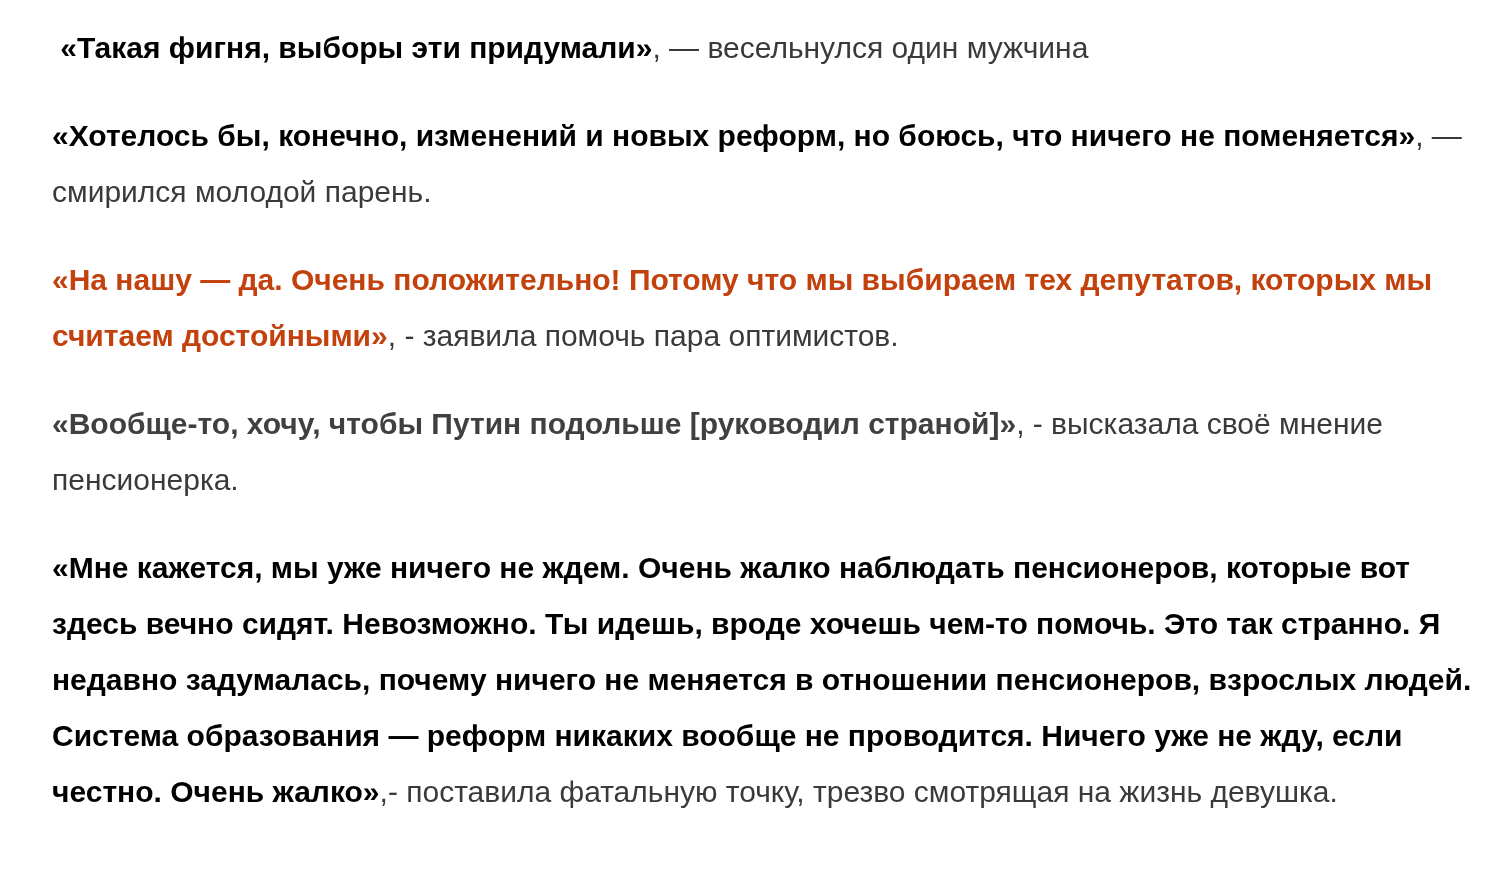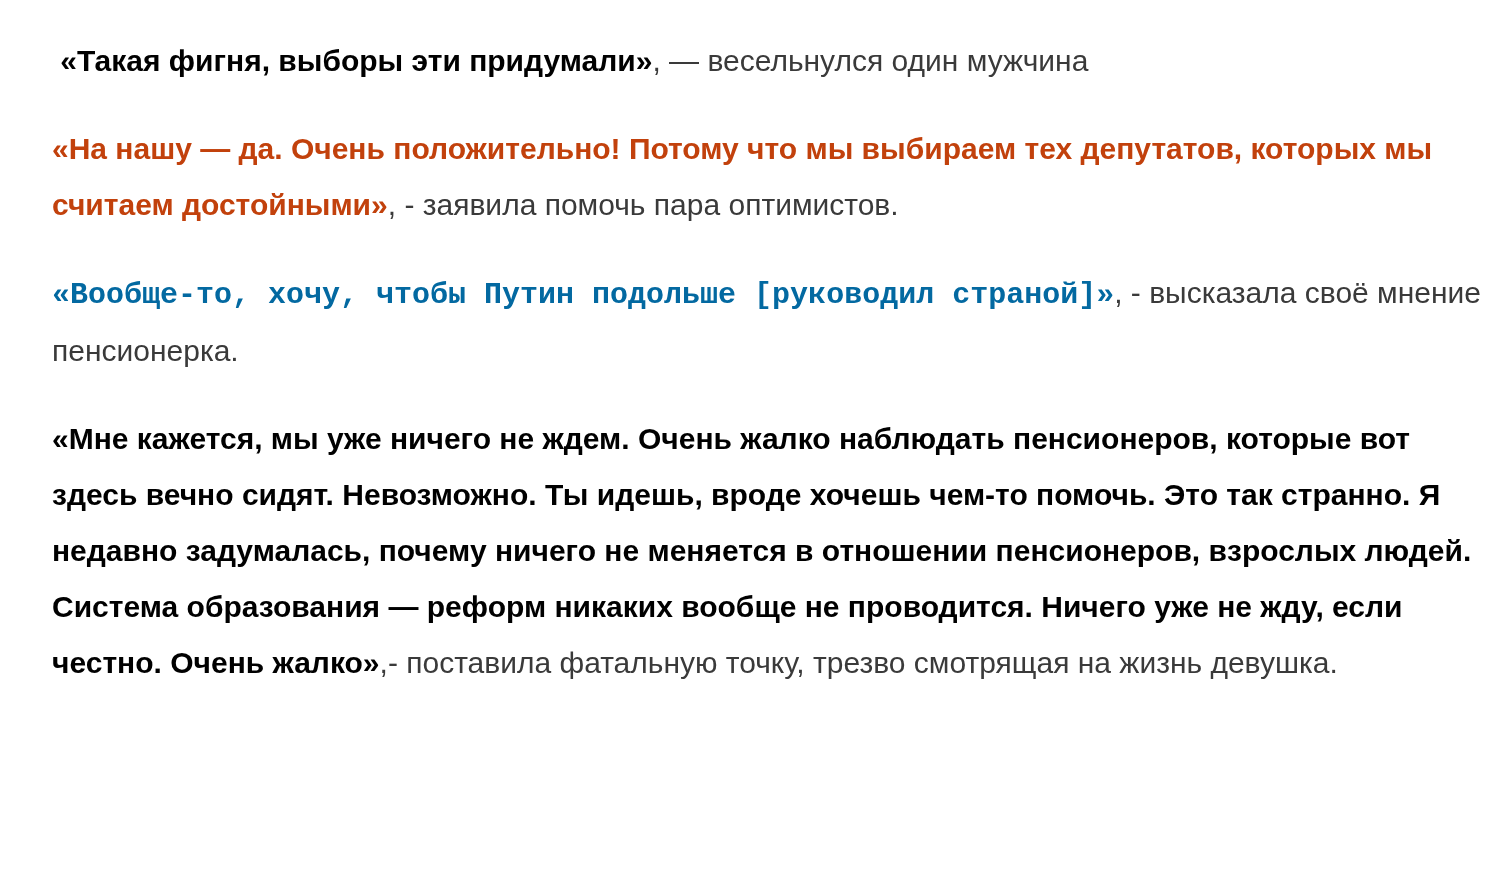--- a/index.html
+++ b/index.html
@@ -7,21 +7,21 @@
     padding: 0;
   }
   body {
     width: 1507px;
     height: 896px;
     background: #ffffff;
     font-family: "Liberation Sans", "DejaVu Sans", sans-serif;
     overflow: hidden;
   }
   .content {
-    padding: 33px 25px 0 52px;
+    padding: 20px 25px 0 52px;
     width: 1430px;
   }
   p.paragraph {
     margin: 0 0 32px 0;
     font-size: 30px;
     line-height: 56px;
     color: #3a3a3a;
     white-space: pre-wrap;
     font-weight: 400;
   }
@@ -32,17 +32,18 @@
   span.attribution {
     font-weight: 400;
   }
 </style>
 </head>
 <body style="background: rgb(255, 255, 255);">
 
 <main class="content">
   <div id="paragraphs">
       <p class="paragraph" style="color: rgb(58, 58, 58);"><span class="quote" style="color: rgb(0, 0, 0);"> «Такая фигня, выборы эти придумали»</span><span class="attribution">, — весельнулся один мужчина</span></p>
+      <p class="paragraph" style="color: rgb(58, 58, 58);"><span class="quote" style="color: rgb(0, 0, 0);">«Хотелось бы, конечно, изменений и новых реформ, но боюсь, что ничего не поменяется»</span><span class="attribution">, — смирился молодой парень.</span></p>
       <p class="paragraph" style="color: rgb(58, 58, 58);"><span class="quote" style="color: #c2410c;">«На нашу — да. Очень положительно! Потому что мы выбираем тех депутатов, которых мы считаем достойными»</span><span class="attribution">, - заявила помочь пара оптимистов.</span></p>
-      <p class="paragraph" style="color: rgb(58, 58, 58);"><span class="quote" style="color: #0369a1; font-family: Liberation Mono, monospace;">«Вообще-то, хочу, чтобы Путин подольше [руководил страной]»</span><span class="attribution">, - высказала своё мнение пенсионерка.</span></p>
+      <p class="paragraph" style="color: rgb(58, 58, 58);"><span class="quote" style="color: #404040;">«Вообще-то, хочу, чтобы Путин подольше [руководил страной]»</span><span class="attribution">, - высказала своё мнение пенсионерка.</span></p>
       <p class="paragraph" style="color: rgb(58, 58, 58);"><span class="quote" style="color: rgb(0, 0, 0);">«Мне кажется, мы уже ничего не ждем. Очень жалко наблюдать пенсионеров, которые вот здесь вечно сидят. Невозможно. Ты идешь, вроде хочешь чем-то помочь. Это так странно. Я недавно задумалась, почему ничего не меняется в отношении пенсионеров, взрослых людей. Система образования — реформ никаких вообще не проводится. Ничего уже не жду, если честно. Очень жалко»</span><span class="attribution">,- поставила фатальную точку, трезво смотрящая на жизнь девушка.</span></p>
     </div>
 </main>
 
 </body></html>

